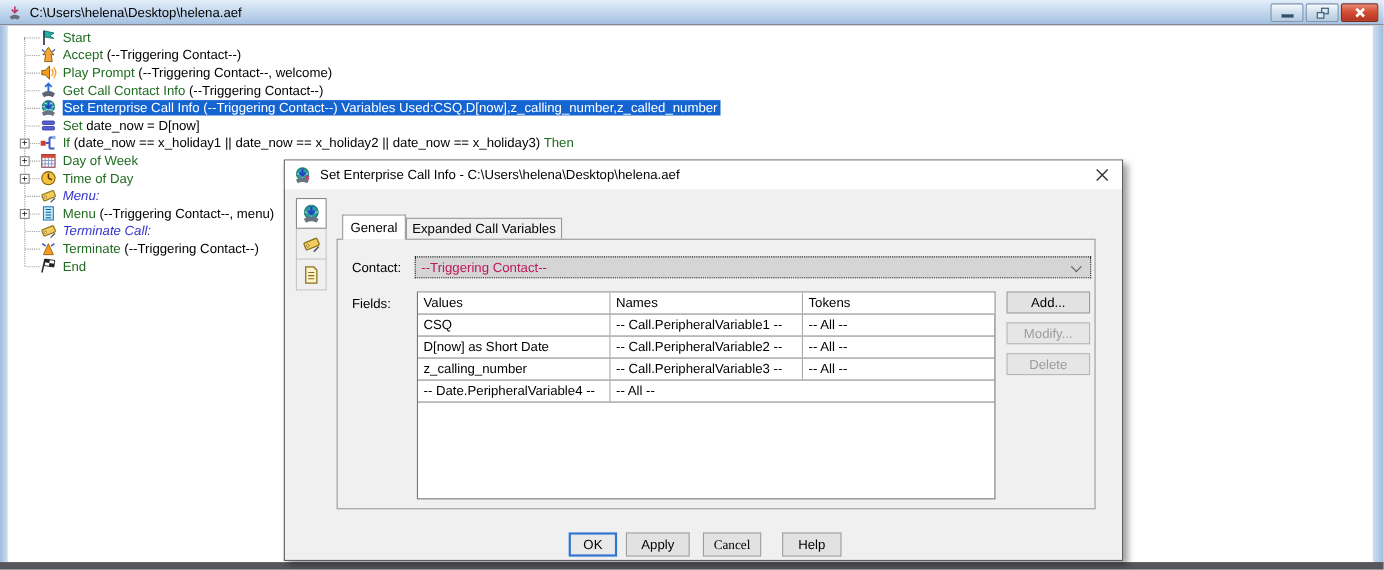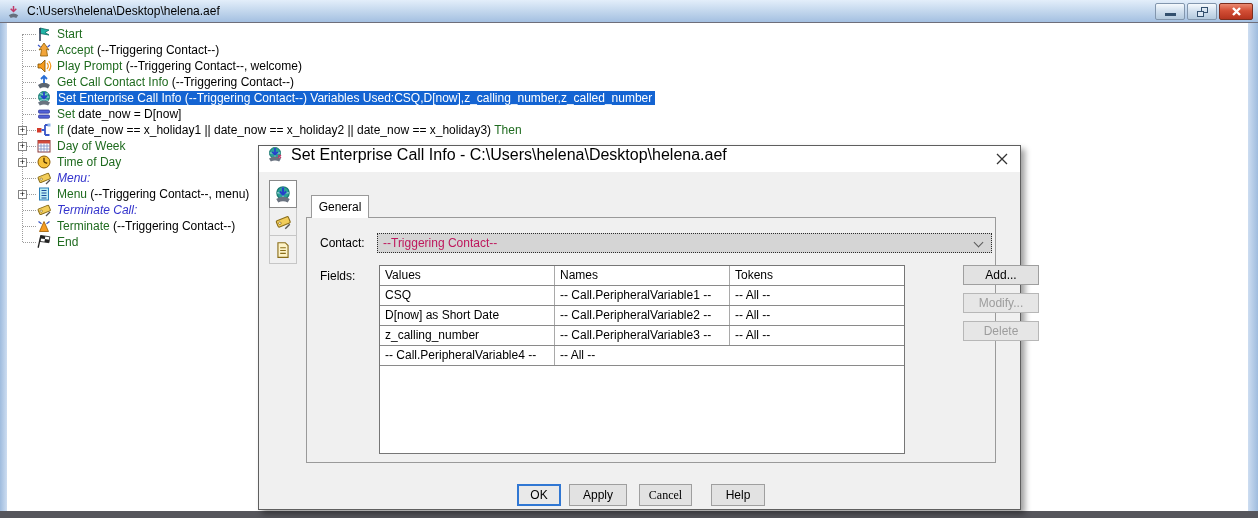--- a/index.html
+++ b/index.html
@@ -41,21 +41,21 @@
   .t-args { color:#000; }
   .t-suffix { color:#1f6b1f; }
   .trow.comment .t-name { color:#3333cc; font-style:italic; }
   .sel-band { background:#1464d2; padding:0 3px 0 1px; }
   .sel-band .t-name, .sel-band .t-args { color:#fff; }
 
   
   .dialog { position:absolute; left:258px; top:145px; width:763px; height:365px;
     background:#f0f0f0; border:1px solid #5f5f5f; box-shadow:4px 4px 6px rgba(0,0,0,.38); z-index:10; }
   .dlg-title { position:absolute; left:0; top:0; width:100%; height:26px; background:#fff;
-    display:flex; align-items:flex-start; padding-left:8px; font-size:16px; color:#000; }
+    display:flex; align-items:center; padding-left:8px; font-size:12px; color:#000; }
   .dlg-title .dlg-ico { width:16px; height:16px; margin-right:8px; }
   .dlg-close { position:absolute; right:11px; top:6px; width:14px; height:14px; cursor:default; }
 
   .vtool { position:absolute; left:10px; top:34px; width:29px; }
   .vcell { width:28px; height:28px; display:flex; align-items:center; justify-content:center;
            border:1px solid #c6c6c6; border-top:none; }
   .vcell.active { border:1px solid #8a8a8a; background:#fff; }
 
   .tab { position:absolute; font-size:12px; text-align:center; color:#000; }
   .tab.active { left:52px; top:49px; width:58px; height:23px; background:#fff;
@@ -74,21 +74,21 @@
 
   .ftable { position:absolute; left:72px; top:47px; width:526px; height:189px; background:#fff;
     border:1px solid #767676; font-size:12px; }
   .frow { display:flex; height:20px; line-height:19px; border-bottom:1px solid #8a8a8a;align-items:center; }
   .fcell { padding-left:5px; overflow:hidden; white-space:nowrap; border-right:1px solid #a9a9a9; }
   .fcell.c0 { width:175px; } .fcell.c1 { width:175px; } .fcell.c2 { width:174px; border-right:none; }
   .frow.head { background:#fff; }
 
   .btn { position:absolute; font-size:12px; text-align:center; background:#e2e2e2;
     border:1px solid #9f9f9f; color:#000; line-height:18px; }
-  .btn.side { left:608px; width:76px; height:20px;margin-left:48px; }
+  .btn.side { left:608px; width:76px; height:20px; }
   .btn.disabled { color:#9d9d9d; border-color:#b7b7b7; background:#e6e6e6; }
   .btn.bottom { height:22px; line-height:20px; }
   .btn.focused { border:2px solid #3077d3; background:#e9e9e9; line-height:18px; }
 </style>
 </head>
 <body>
 
 <div class="screen">
 
   <div class="titlebar">
@@ -297,20 +297,21 @@
       </div>
       <div class="vcell">
         <svg width="18" height="18" viewBox="0 0 16 16">
           <path d="M3.5 1.5 h6.5 l2.5 2.5 v10.5 h-9 z" fill="#fdf3c8" stroke="#8a6d1a"></path>
           <path d="M5.5 6 h5 M5.5 8.5 h5 M5.5 11 h5" stroke="#8a6d1a" stroke-width="0.9"></path>
         </svg>
       </div>
     </div>
 
     <div class="tab active">General</div>
+    <div class="tab inactive">Expanded Call Variables</div>
 
     <div class="tabpanel">
       <span class="fld-label" style="left:13px; top:18px;">Contact:</span>
       <div class="combo">
         <span class="val">--Triggering Contact--</span>
         <span class="chev"></span>
       </div>
 
       <span class="fld-label" style="left:13px; top:51px;">Fields:</span>
 
@@ -329,21 +330,21 @@
           <div class="fcell c0">D[now] as Short Date</div>
           <div class="fcell c1">-- Call.PeripheralVariable2 --</div>
           <div class="fcell c2">-- All --</div>
         </div>
         <div class="frow">
           <div class="fcell c0">z_calling_number</div>
           <div class="fcell c1">-- Call.PeripheralVariable3 --</div>
           <div class="fcell c2">-- All --</div>
         </div>
         <div class="frow">
-          <div class="fcell c1">-- Call.PeripheralVariable4 --</div>
+          <div class="fcell c1">-- Date.PeripheralVariable4 --</div>
           <div class="fcell c2">-- All --</div>
         </div>
       </div>
 
       <div class="btn side" style="top:47px;">Add...</div>
       <div class="btn side disabled" style="top:75px;">Modify...</div>
       <div class="btn side disabled" style="top:103px;">Delete</div>
     </div>
 
     <div class="btn bottom focused" style="left:258px; top:338px; width:44px;">OK</div>

